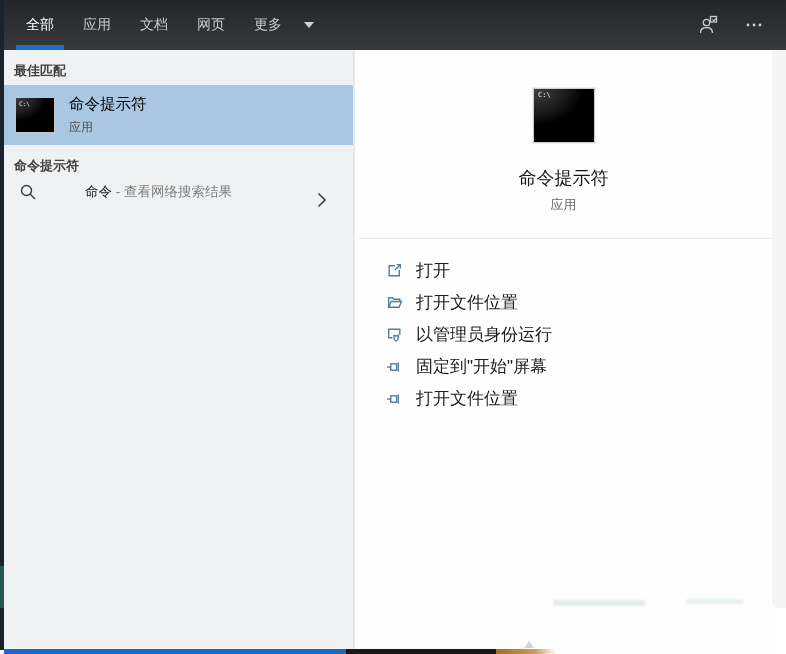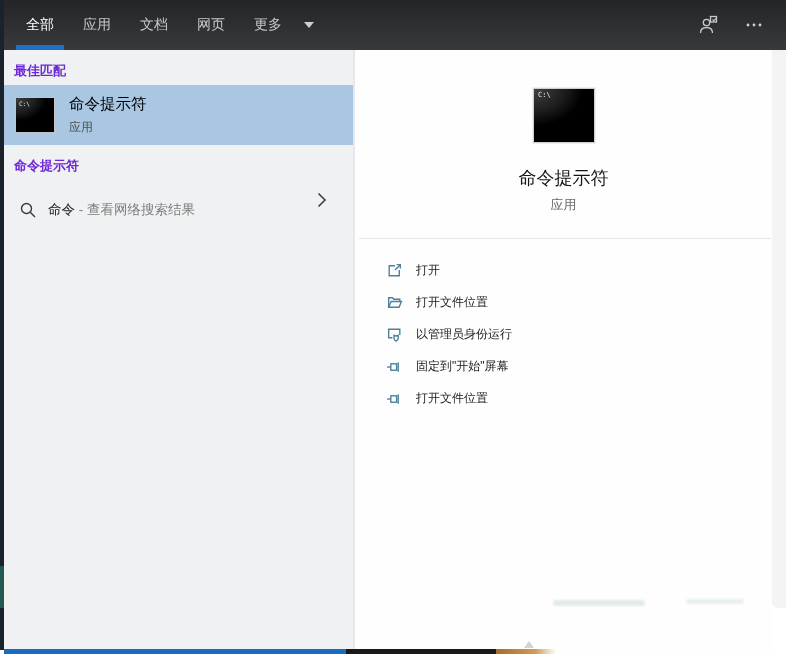--- a/index.html
+++ b/index.html
@@ -25,53 +25,53 @@
   
   .left-panel { position:absolute; left:0; top:50px; width:353px; height:600px; background:#f0f1f2; }
   .panel-divider { position:absolute; left:353px; top:50px; width:2px; height:600px; background:#e7e8e9; }
   .right-panel { position:absolute; left:355px; top:50px; width:417px; height:604px; background:#fefefe; }
   .right-gutter { position:absolute; left:772px; top:50px; width:14px; height:558px;
     background:#f4f4f5; border-bottom-left-radius:6px; }
   .left-edge { position:absolute; left:0; top:0; width:4px; height:650px; background:#1a222c; }
   .left-edge-teal { position:absolute; left:0; top:566px; width:4px; height:42px; background:#2c6f63; opacity:.7; }
 
   
-  .section-header { position:absolute; left:14px; font-size:13px; font-weight:bold; color:#6d28d9; }
+  .section-header { position:absolute; left:14px; font-size:13px; font-weight:bold; color:#404040; }
   .h-best { top:12px; }
   .h-web { top:107px; }
   .best-row { position:absolute; left:0; top:35px; width:353px; height:60px; background:#a9c7e3;
     display:flex; align-items:center; cursor:default; }
   .cmd-icon-sm { width:40px; height:36px; margin-left:15px; flex:0 0 auto;
     background:radial-gradient(130% 110% at 0% 0%, #3f3f3f 0%, #1e1e1e 38%, #000 62%);
     border:1px solid #c4c4c4; color:#e6e6e6; font-size:6px; line-height:7px; padding:2px 0 0 3px;
     font-family:"DejaVu Sans Mono", monospace; }
   .best-texts { margin-left:14px; }
   .best-title { font-size:15.5px; color:#000000; }
   .best-sub { font-size:12px; color:#4f4f4f; margin-top:4px; }
   .web-row { position:absolute; left:0; top:133px; width:353px; height:36px;
-    display:flex; align-items:flex-end; cursor:default; }
+    display:flex; align-items:flex-start; cursor:default;gap:37px; }
   .search-glyph { margin-left:19px; width:18px; height:18px; flex:0 0 auto; }
   .web-text { margin-left:11px; font-size:13.5px; color:#1b1b1b; white-space:nowrap; }
   .web-hint { color:#7d7d7d; }
   .web-chevron { position:absolute; right:26px; top:9px; width:10px; height:16px; }
 
   
   .cmd-icon-lg { position:absolute; left:178px; top:38px; width:62px; height:55px;
     background:radial-gradient(130% 110% at 0% 0%, #424242 0%, #1c1c1c 40%, #000 63%);
     border:1px solid #cfcfcf; box-shadow:0 0 0 1px #efefef; color:#eaeaea; font-size:7px; line-height:8px;
     padding:2px 0 0 4px; font-family:"DejaVu Sans Mono", monospace; }
   .app-title { position:absolute; left:0; top:116px; width:417px; text-align:center;
     font-size:18px; color:#141414; }
   .app-sub { position:absolute; left:0; top:146px; width:417px; text-align:center;
     font-size:13px; color:#6a6a6a; }
   .hdivider { position:absolute; left:4px; top:188px; width:412px; height:1px; background:#e6e6e6; }
   .actions { position:absolute; left:0; top:204px; width:417px; }
   .action-row { position:relative; height:32px; display:flex; align-items:center; cursor:default; }
   .action-icon { position:absolute; left:31px; width:17px; height:17px; }
-  .action-label { position:absolute; left:61px; font-size:12px; color:#1b1b1b; white-space:nowrap; }
+  .action-label { position:absolute; left:61px; font-size:17px; color:#1b1b1b; white-space:nowrap; }
 
   
   .strip-blue { position:absolute; left:4px; top:649px; width:342px; height:5px; background:#1d6ac6; }
   .strip-dark { position:absolute; left:346px; top:649px; width:150px; height:5px; background:#191919; }
   .strip-orange { position:absolute; left:496px; top:649px; width:60px; height:5px;
     background:linear-gradient(90deg,#a96b28 0%,#cf9a5a 65%,rgba(255,255,255,0) 100%); }
 
   
   .smudge1 { position:absolute; left:553px; top:600px; width:92px; height:6px;
     background:rgba(110,165,150,.20); border-radius:3px; filter:blur(1px); }

